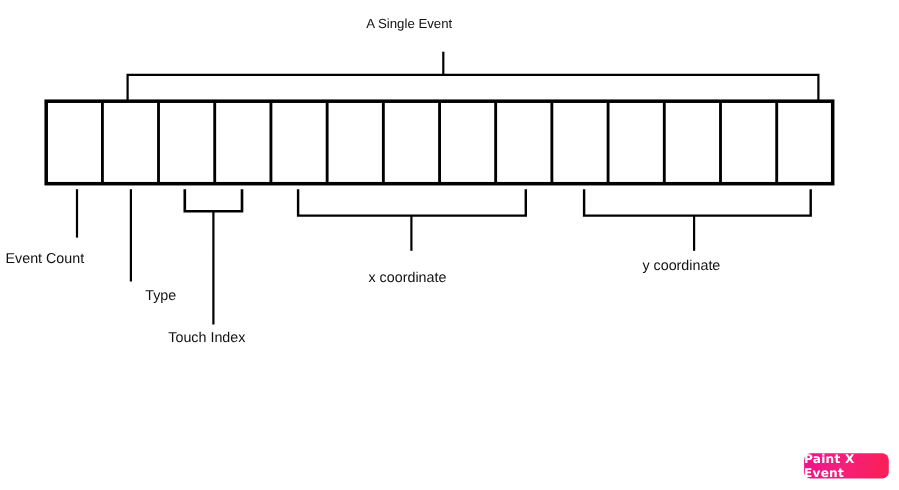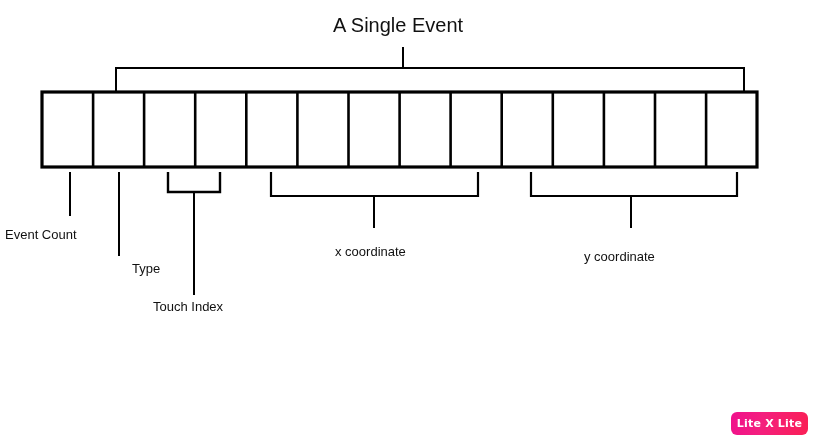--- a/index.html
+++ b/index.html
@@ -28,21 +28,21 @@
     height: 445px;
   }
   .lbl {
     position: absolute;
     white-space: nowrap;
     font-family: "Liberation Sans", sans-serif;
     color: #111111;
     font-size: 13px;
     line-height: 1;
   }
-  .lbl-title  { font-size: 20px; }
+  .lbl-title  { font-size: 12px; }
   .watermark {
     position: absolute;
     left: 731px;
     top: 412px;
     width: 77px;
     height: 23px;
     border-radius: 6px;
     background: linear-gradient(100deg, #f0118c 0%, #f41f7e 40%, #fa1f55 100%);
     display: flex;
     align-items: center;
@@ -124,19 +124,19 @@
 
   <div class="lbl" style="left:5px; top:228px;">Event Count</div>
 
   <div class="lbl" style="left:85px; top:262px;margin-left:47px;">Type</div>
 
   <div class="lbl" style="left:137px; top:300px;margin-left:16px;">Touch Index</div>
 
 
   <div class="lbl" style="left:335px; top:245px;">x coordinate</div>
 
-  <div class="lbl" style="left:584px; top:250px;">y coordinate</div>
+  <div class="lbl" style="left:584px; top:234px;">y coordinate</div>
 
   <div class="watermark">
-    <span>Lite X Lite</span>
+    <span>Paint X Event</span>
   </div>
 
 </div>
 
 </body></html>

